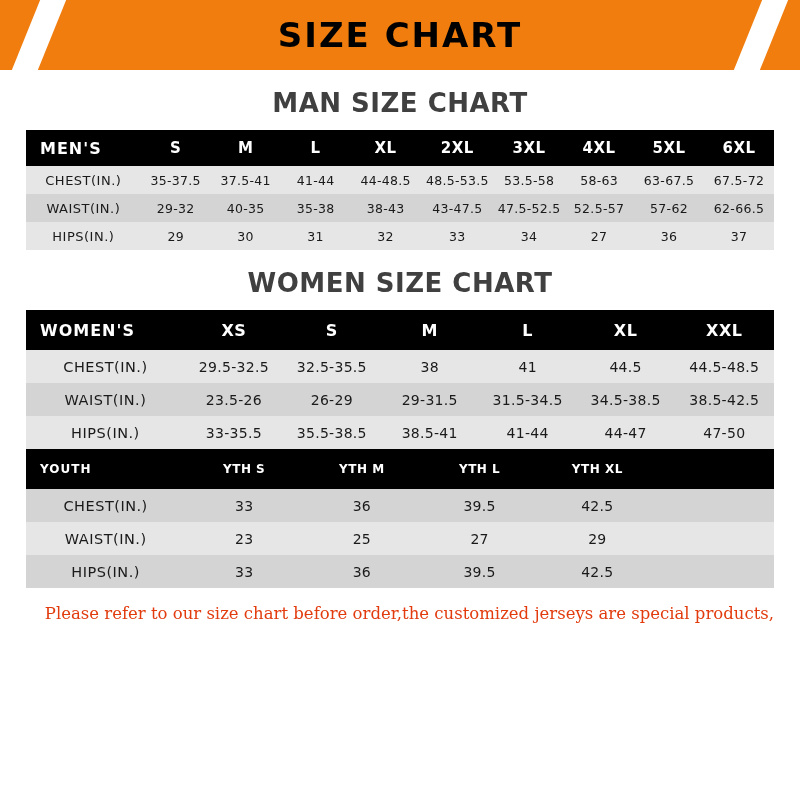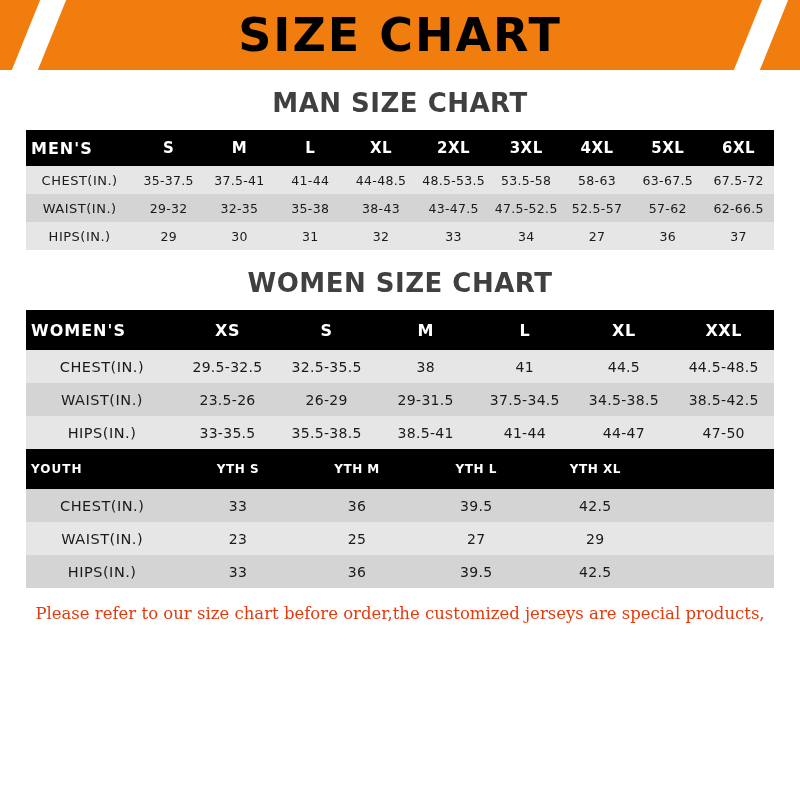--- a/index.html
+++ b/index.html
@@ -25,21 +25,21 @@
     position: relative;
     height: 70px;
     background: #f07d0e;
     display: flex;
     align-items: center;
     justify-content: center;
   }
   .banner .title {
     font-family: "DejaVu Sans", sans-serif;
     font-weight: bold;
-    font-size: 46px;
+    font-size: 34px;
     letter-spacing: 2px;
     color: #000000;
     line-height: 1;
   }
   .banner::before,
   .banner::after {
     content: "";
     position: absolute;
     top: 0;
     width: 26px;
@@ -76,21 +76,21 @@
     color: #ffffff;
     font-family: "DejaVu Sans", sans-serif;
     font-weight: bold;
     font-size: 15px;
     height: 34px;
     text-align: center;
     letter-spacing: 0.5px;
   }
   table.size-table thead th.firstcol {
     text-align: left;
-    padding-left: 5px;
+    padding-left: 14px;
     font-size: 16px;
     letter-spacing: 1px;
   }
   table.size-table tbody td {
     height: 26px;
     text-align: center;
     font-family: "DejaVu Sans", sans-serif;
     font-size: 12.5px;
     color: #1a1a1a;
     letter-spacing: 0.3px;
@@ -112,21 +112,21 @@
   #youth-table tbody td { height: 31px; font-size: 14px; }
   #youth-table tbody td.firstcol { font-size: 14.5px; }
 
   
   .note {
     margin: 14px 26px 0 26px;
     color: #e23b0e;
     font-family: "DejaVu Serif", serif;
     font-size: 16.5px;
     line-height: 1.45;
-    text-align: center;
+    text-align: right;
   }
   .note .line { display: block; }
 </style>
 </head>
 <body>
 
 <div class="page">
 
   <div class="banner">
     <div class="title">SIZE CHART</div>
@@ -159,21 +159,21 @@
           <td>44-48.5</td>
           <td>48.5-53.5</td>
           <td>53.5-58</td>
           <td>58-63</td>
           <td>63-67.5</td>
           <td>67.5-72</td>
         </tr>
         <tr class="even">
           <td class="firstcol">WAIST(IN.)</td>
           <td>29-32</td>
-          <td>32-35</td>
+          <td>40-35</td>
           <td>35-38</td>
           <td>38-43</td>
           <td>43-47.5</td>
           <td>47.5-52.5</td>
           <td>52.5-57</td>
           <td>57-62</td>
           <td>62-66.5</td>
         </tr>
         <tr class="odd">
           <td class="firstcol">HIPS(IN.)</td>
@@ -211,21 +211,21 @@
           <td>38</td>
           <td>41</td>
           <td>44.5</td>
           <td>44.5-48.5</td>
         </tr>
         <tr class="even">
           <td class="firstcol">WAIST(IN.)</td>
           <td>23.5-26</td>
           <td>26-29</td>
           <td>29-31.5</td>
-          <td>37.5-34.5</td>
+          <td>31.5-34.5</td>
           <td>34.5-38.5</td>
           <td>38.5-42.5</td>
         </tr>
         <tr class="odd">
           <td class="firstcol">HIPS(IN.)</td>
           <td>33-35.5</td>
           <td>35.5-38.5</td>
           <td>38.5-41</td>
           <td>41-44</td>
           <td>44-47</td>

